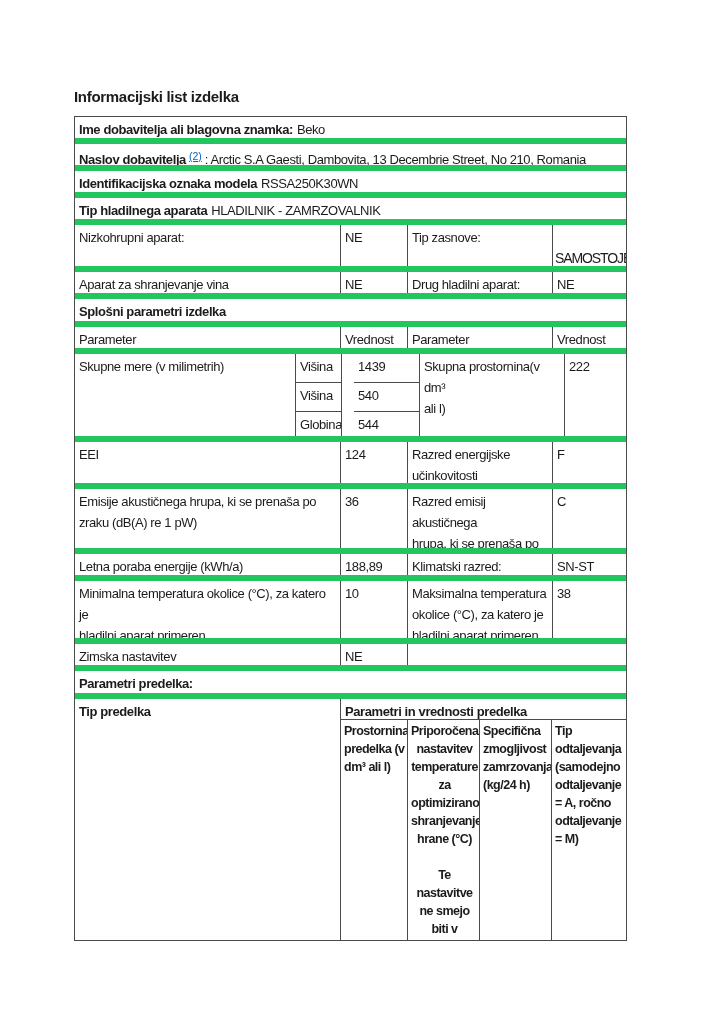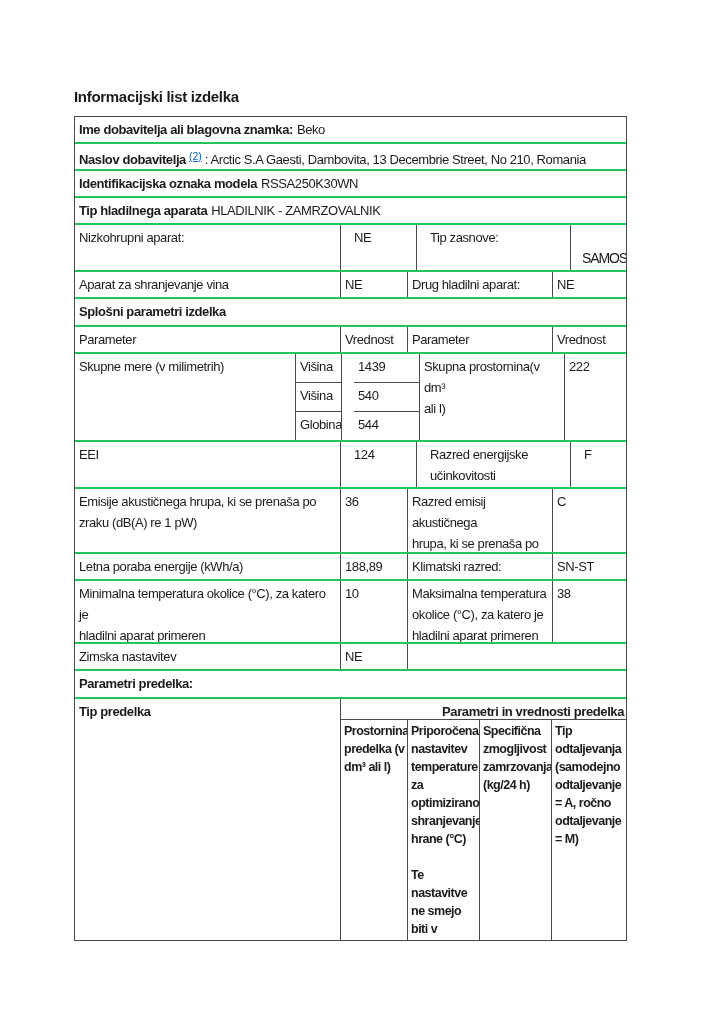--- a/index.html
+++ b/index.html
@@ -8,50 +8,50 @@
     font-family:"Liberation Sans", sans-serif; color:#1b1b1b;
     -webkit-font-smoothing:antialiased;
   }
   .page { position:absolute; left:74px; top:88px; width:553px; }
   .doc-title { font-weight:bold; font-size:15px; letter-spacing:-0.3px; margin:0 0 11px 0; line-height:17px; }
 
   .tbl {
     width:553px; box-sizing:border-box; border:1px solid #4a4a4a;
     font-size:13px; letter-spacing:-0.4px; line-height:21px;
   }
-  .tr { display:flex; box-sizing:border-box; border-bottom:2px solid #22c55e; align-items:stretch; }
+  .tr { display:flex; box-sizing:border-box; border-bottom:6px solid #22c55e; align-items:stretch; }
   .tr:last-child { border-bottom:none; }
   .td {
     box-sizing:border-box; padding:2px 2px 2px 4px; overflow:hidden;
     white-space:pre-line;
   }
   .bdr { border-right:1px solid #4a4a4a; }
   .b { font-weight:bold; }
 
   
   .w-c1 { width:266px; } .w-c2 { width:67px; } .w-c3 { width:145px; } .w-last { flex:1; }
   .w-dim-label { width:221px; } .w-dim-name { width:46px; } .w-dim-val { width:66px;margin-left:12px; }
-  .w-sub1 { width:67px; } .w-sub2 { width:72px; } .w-sub3 { width:72px; }
+  .w-sub1 { width:67px; } .w-sub2 { width:72px;text-align:center; } .w-sub3 { width:72px; }
 
   
-  .h27 { height:27px; } .h28 { height:28px; } .h47 { height:47px;gap:9px; }
+  .h27 { height:27px; } .h28 { height:28px; } .h47 { height:47px; }
   .h63 { height:63px; } .h65 { height:65px; } .h88 { height:88px; } .h241 { height:241px; }
 
   .subcol { display:flex; flex-direction:column; box-sizing:border-box; }
   .subcell { box-sizing:border-box; padding:2px 2px 2px 4px; overflow:hidden; }
   .subcell.line { border-bottom:1px solid #4a4a4a; }
   .sr1 { height:29px; } .sr2 { height:29px; } .sr3 { flex:1; }
 
   .v-standing {
     padding-top:23px; padding-left:2px; font-size:14px;
     letter-spacing:-1.1px; white-space:nowrap;
   }
 
   .comp-right { flex:1; display:flex; flex-direction:column; box-sizing:border-box; }
-  .comp-head { box-sizing:border-box; height:27px; border-bottom:1px solid #4a4a4a; padding:2px 2px 2px 4px; overflow:hidden;text-align:right; }
+  .comp-head { box-sizing:border-box; height:27px; border-bottom:1px solid #4a4a4a; padding:2px 2px 2px 4px; overflow:hidden; }
   .comp-sub { display:flex; flex:1; }
   .hdr-cell {
     font-weight:bold; font-size:12.5px; line-height:18px; letter-spacing:-0.5px;
     padding:2px 1px 2px 3px;
   }
 
   .lbl { font-weight:bold; }
   .val { margin-left:4px; }
   .suplink {
     color:#0563c1; text-decoration:underline; font-size:10.5px;

